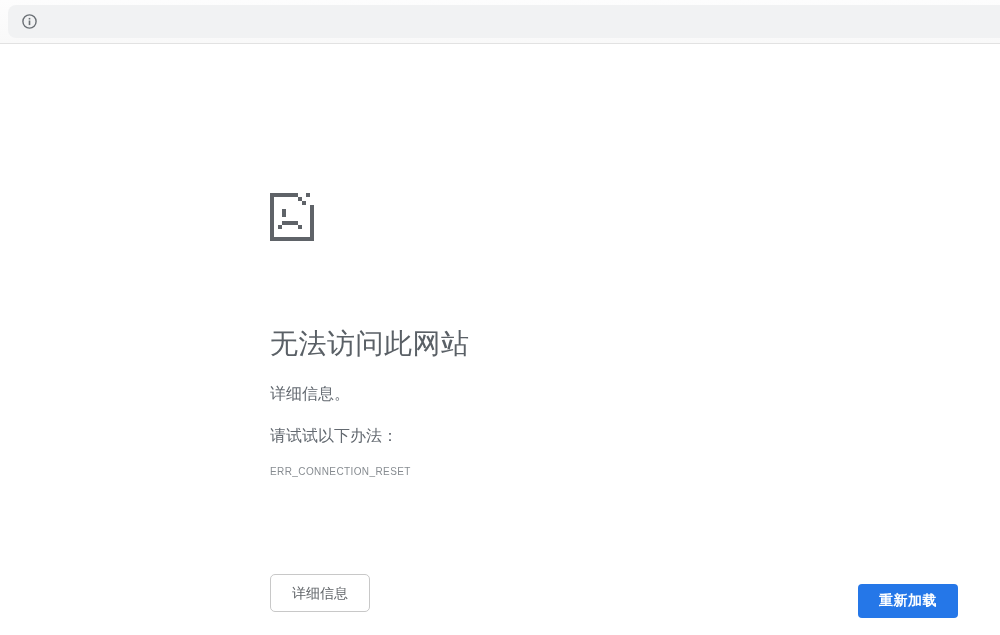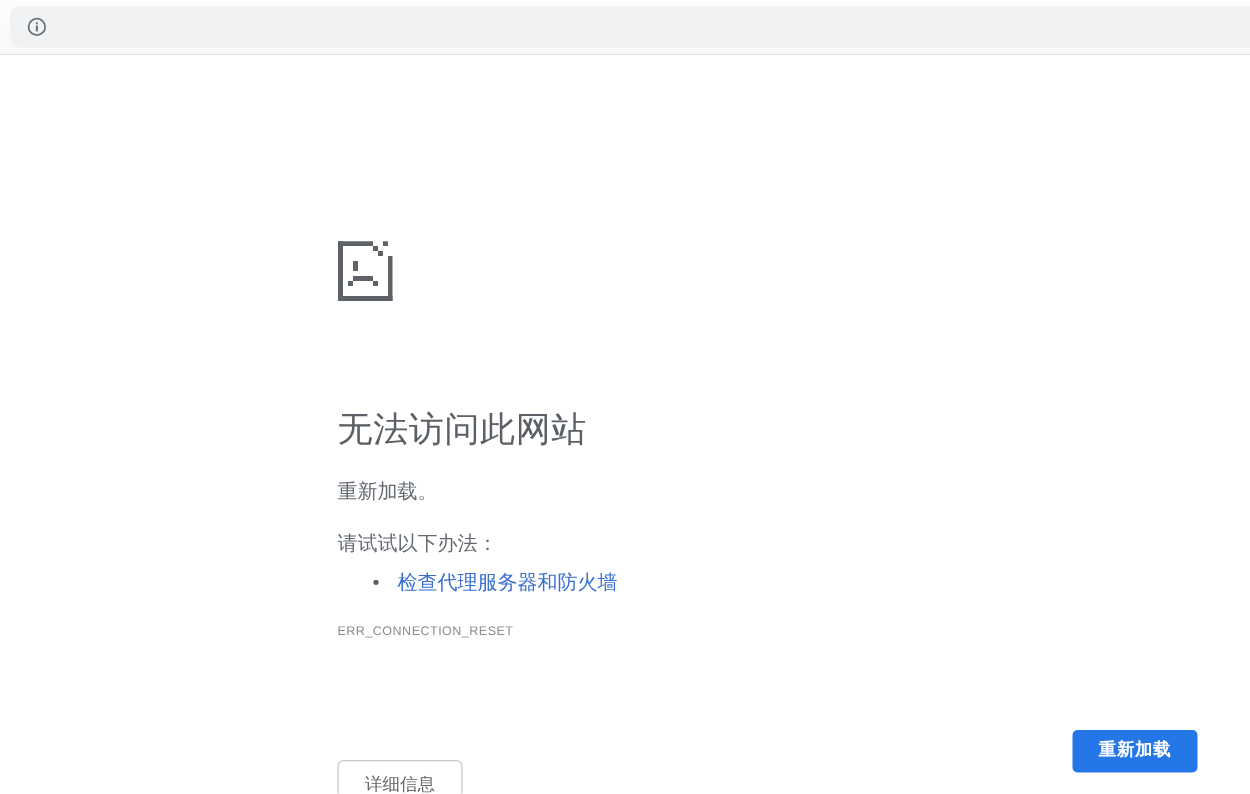--- a/index.html
+++ b/index.html
@@ -160,26 +160,25 @@
         <rect x="0" y="44" width="44" height="4"></rect>
         <rect x="12" y="16" width="4" height="8"></rect>
         <rect x="12" y="28" width="16" height="4"></rect>
         <rect x="8" y="32" width="4" height="4"></rect>
         <rect x="28" y="32" width="4" height="4"></rect>
       </g>
     </svg>
 
     <h1 class="error-title">无法访问此网站</h1>
 
-    <p class="error-message">重新加载。</p>
+    <p class="error-message">详细信息。</p>
 
     <p class="try-heading">请试试以下办法：</p>
 
     <ul class="suggestions">
-      <li class="link-item"><a href="#">检查代理服务器和防火墙</a></li>
     </ul>
 
     <p class="error-code">ERR_CONNECTION_RESET</p>
 
     <div class="button-row">
       <button class="details-btn">详细信息</button>
     </div>
   </div>
 
   <button class="reload-btn">重新加载</button>

